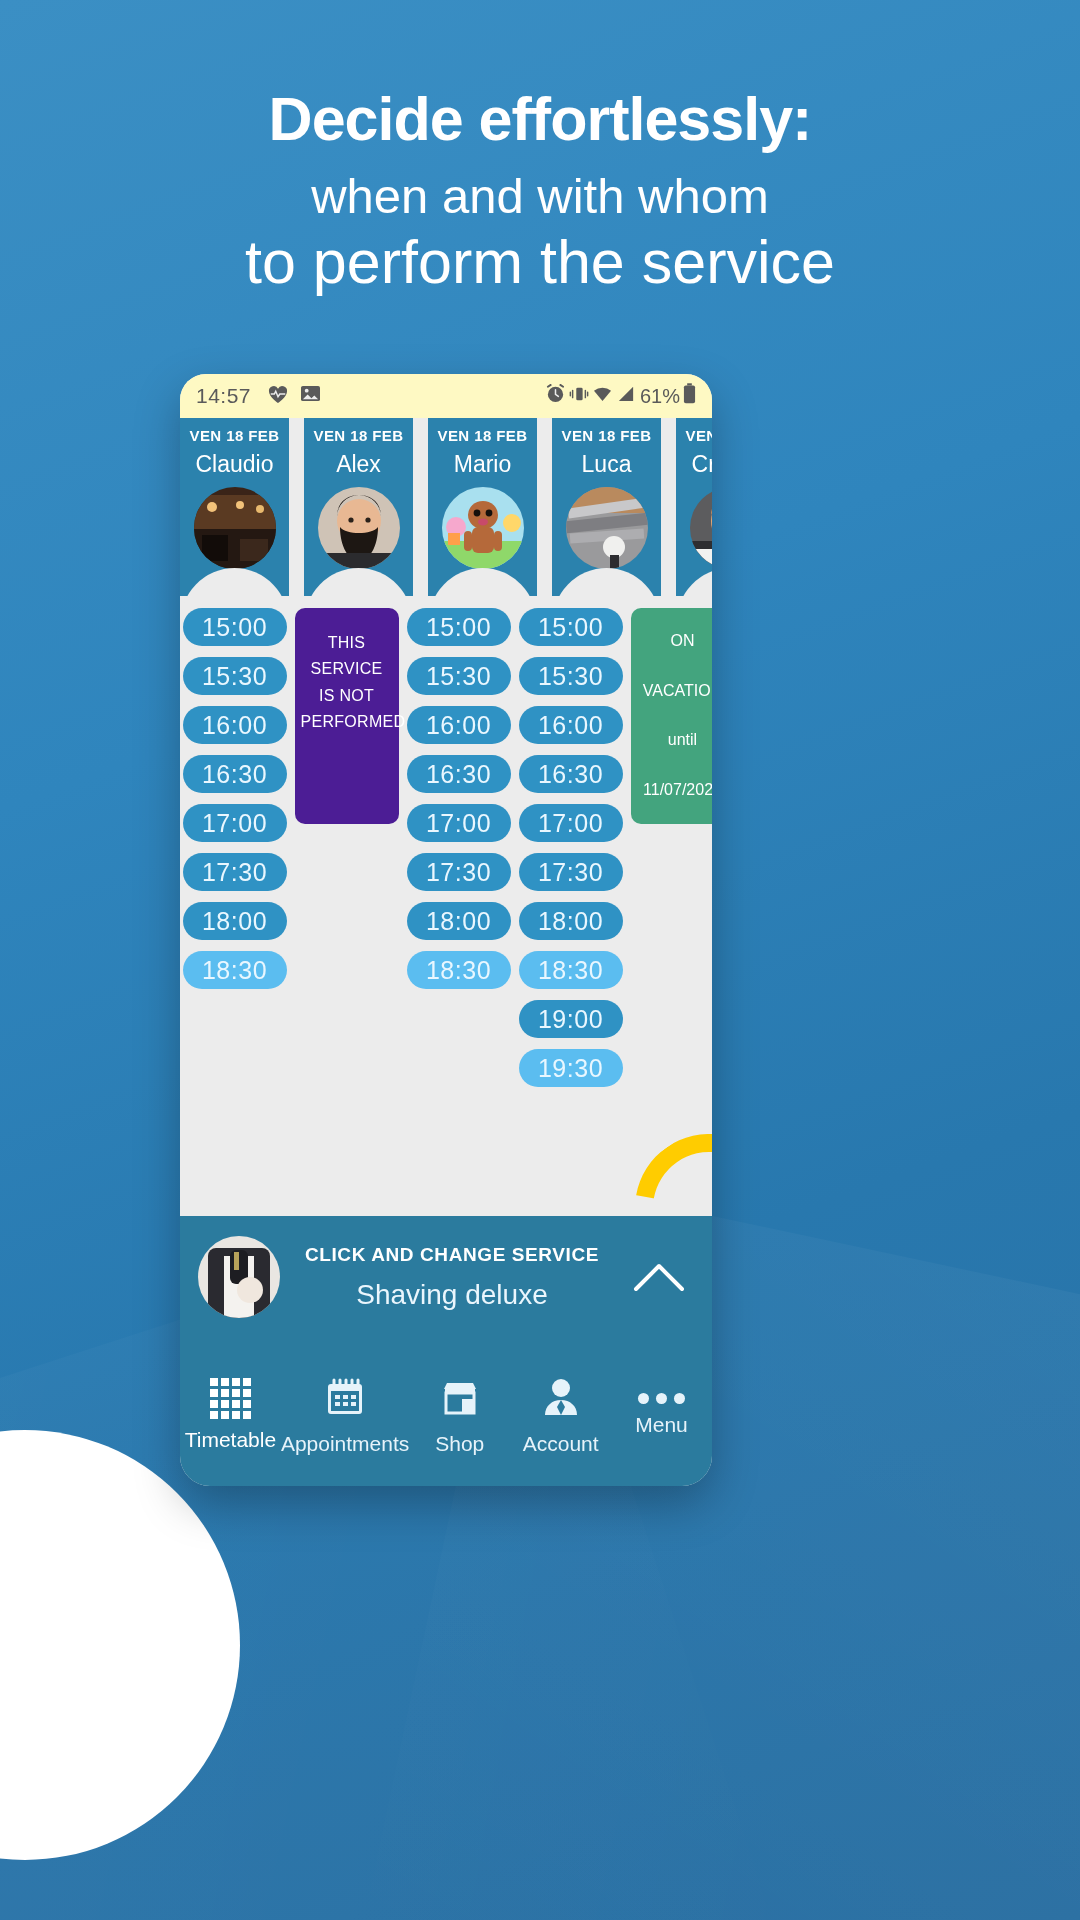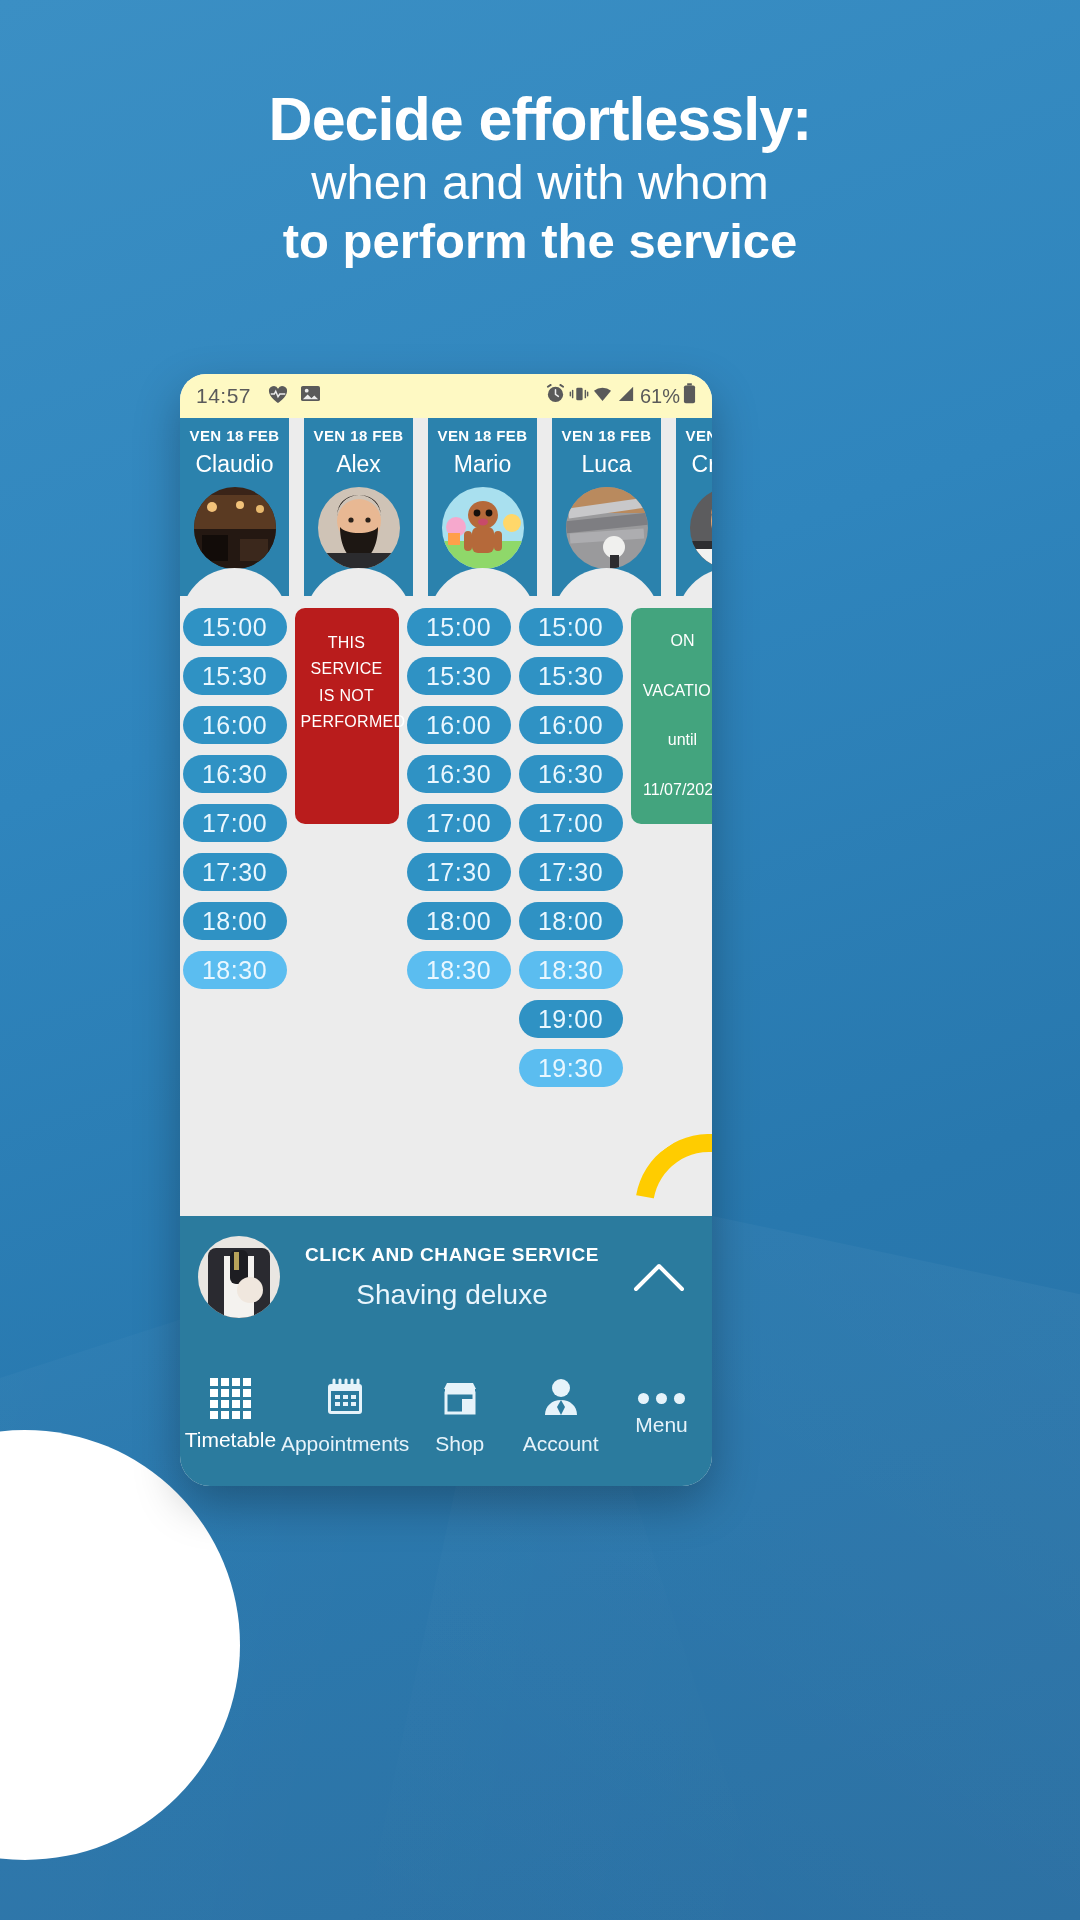--- a/index.html
+++ b/index.html
@@ -17,22 +17,22 @@
   }
   .bg-deco .band2 {
     position:absolute; right:-150px; top:1250px; width:800px; height:800px;
     background:linear-gradient(200deg, rgba(255,255,255,0.04), rgba(255,255,255,0));
     transform:rotate(12deg);
   }
 
   
   .headline { position:absolute; top:85px; left:0; right:0; text-align:center; color:#fff; }
   .headline .l1 { font-size:61px; font-weight:bold; letter-spacing:-1px; line-height:1.12; }
-  .headline .l2 { font-size:49px; font-weight:400; line-height:1.2; }
-  .headline .l3 { font-size:49px; font-weight:700; line-height:1.2; }
+  .headline .l2 { font-size:49px; font-weight:400; line-height:1.2; margin-top:14px; }
+  .headline .l3 { font-size:61px; font-weight:400; line-height:1.2; }
 
   
   .swoosh-right {
     position:absolute; right:-40px; top:690px; width:340px; height:230px;
     overflow:hidden; pointer-events:none;
   }
   .swoosh-right::before {
     content:""; position:absolute; left:-60px; top:-140px;
     width:420px; height:420px; border-radius:50%;
     border:28px solid #ffffff; border-color:#ffffff transparent transparent transparent;
@@ -85,21 +85,21 @@
   
   .grid { display:flex; gap:3px; padding:12px 0 0 0; position:relative; height:760px; }
   .slotcol { flex:0 0 109px; display:flex; flex-direction:column; align-items:center; gap:11px; }
   .slot {
     width:104px; height:38px; border-radius:25px; background:#2f92c4;
     color:#e9f7ff; font-size:25px; display:flex; align-items:center; justify-content:center;
     letter-spacing:0.5px; font-weight:300;
   }
   .slot.light { background:#5bbdf0; }
   .block-purple {
-    width:104px; border-radius:10px; background:#b91c1c; color:#fff;
+    width:104px; border-radius:10px; background:#4c1d95; color:#fff;
     font-size:16px; text-align:center; padding:22px 6px; line-height:1.65;
     letter-spacing:0.3px; height:216px;
   }
   .block-green {
     width:104px; border-radius:10px; background:#43a47e; color:#ffffff;
     font-size:16px; text-align:center; padding:20px 4px; line-height:1.6; height:216px;
     display:flex; flex-direction:column; justify-content:flex-start; gap:24px;
   }
   .block-green .gl { font-size:16px; }
   .block-green .gdate { font-size:16px; }

